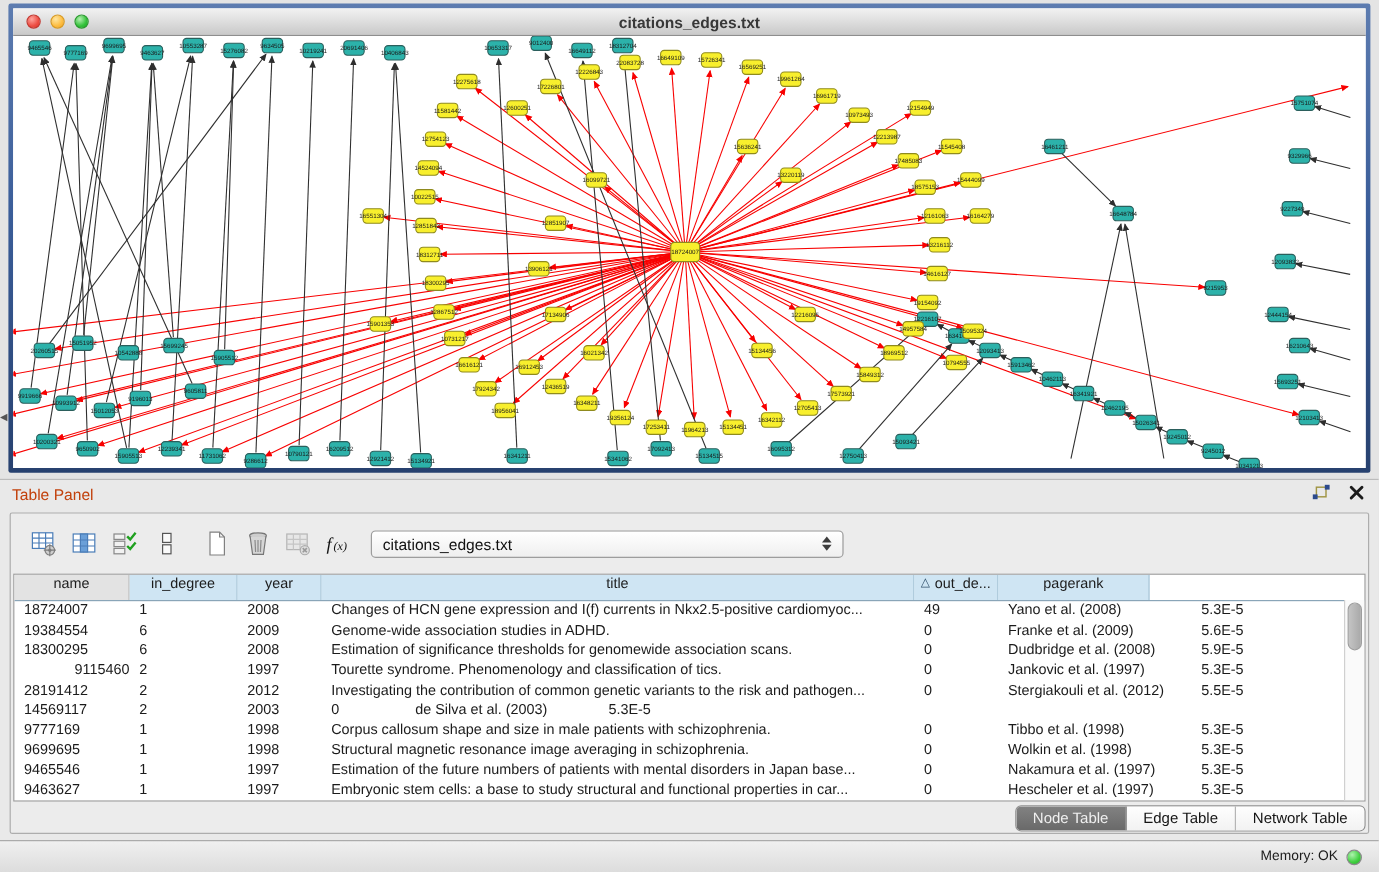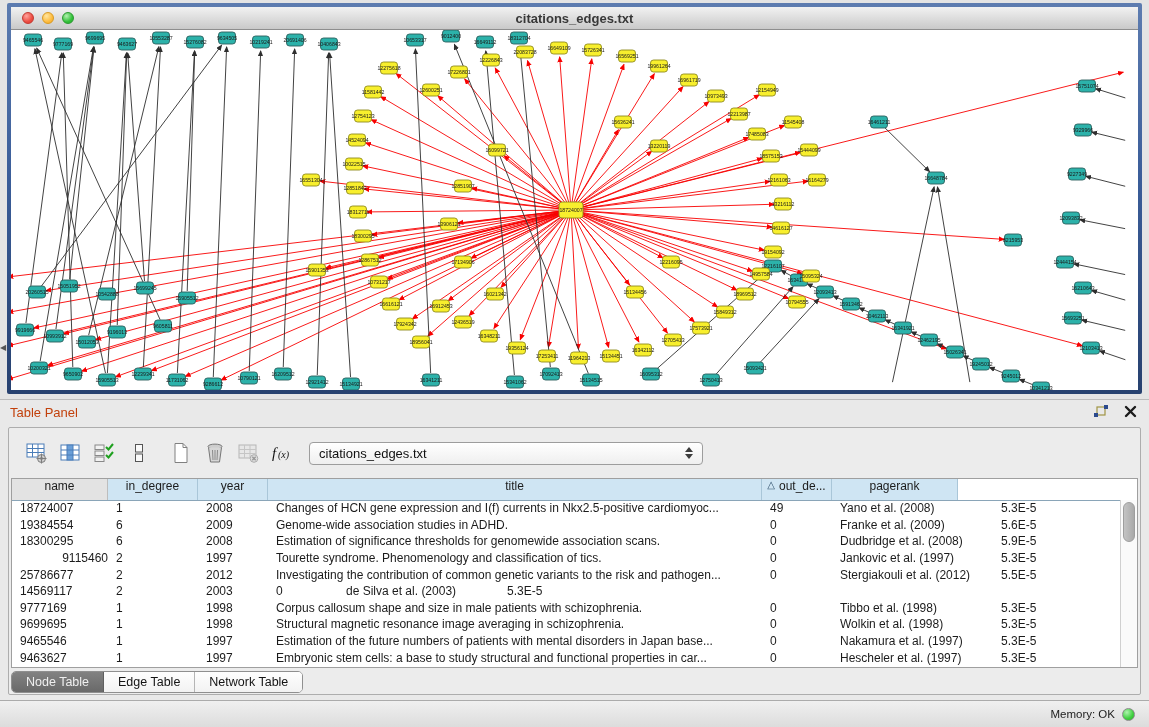--- a/index.html
+++ b/index.html
@@ -46,21 +46,21 @@
     background:#cfe5f3;border-right:1px solid #a9c6d8;overflow:hidden;white-space:nowrap}
   .th.gray{background:#e3e3e3;border-right:1px solid #bdbdbd}
   .sort-ic{font-size:10px;color:#33536e;margin-right:4px}
   .tbody{position:absolute;top:21px;left:0;right:16px;bottom:0;overflow:hidden}
   .tr{display:flex;height:16.6px;align-items:center}
   .td{box-sizing:border-box;padding-left:8px;font-size:12px;color:#1b1b1b;white-space:nowrap;overflow:hidden}
   .vscroll{position:absolute;top:21px;right:0;bottom:0;width:16px;background:#fafafa;border-left:1px solid #d0d0d0}
   .vthumb{position:absolute;top:2px;left:2px;width:10px;height:38px;border-radius:6px;
     background:linear-gradient(90deg,#c4c4c4,#a9a9a9);border:1px solid #9e9e9e}
 
-  .tabbar{height:27px;display:flex;align-items:center;justify-content:flex-start}
+  .tabbar{height:27px;display:flex;align-items:center;justify-content:flex-end}
   .seg{display:flex;border:1px solid #8f8f8f;border-radius:5px;overflow:hidden;background:#fdfdfd;height:20px}
   .seg-btn{padding:0 14px;font-size:12.5px;display:flex;align-items:center;color:#141414;
     border-right:1px solid #b5b5b5;background:linear-gradient(#fefefe,#f2f2f2)}
   .seg-btn:last-child{border-right:none}
   .seg-btn.active{background:linear-gradient(#828282,#696969);color:#efefef;border-right:1px solid #5f5f5f}
 
   .statusbar{position:absolute;left:0;bottom:0;width:1149px;height:27px;
     background:linear-gradient(#f0f0f0,#dcdcdc);border-top:1px solid #ababab;box-sizing:border-box;
     display:flex;align-items:center;justify-content:flex-end;padding-right:14px;gap:7px}
   .mem-label{font-size:11.5px;color:#1c1c1c}
@@ -869,21 +869,21 @@
           <div class="tr">
             <div class="td" style="width: 96px; text-align: right;">9115460</div>
             <div class="td" style="width: 90px;">2</div>
             <div class="td" style="width: 70px;">1997</div>
             <div class="td" style="width: 494px;">Tourette syndrome. Phenomenology and classification of tics.</div>
             <div class="td" style="width: 70px;">0</div>
             <div class="td" style="width: 161px;">Jankovic et al. (1997)</div>
             <div class="td" style="width: 126px;">5.3E-5</div>
           </div>
           <div class="tr">
-            <div class="td" style="width: 96px;">25786677</div>
+            <div class="td" style="width: 96px;">28191412</div>
             <div class="td" style="width: 90px;">2</div>
             <div class="td" style="width: 70px;">2012</div>
             <div class="td" style="width: 494px;">Investigating the contribution of common genetic variants to the risk and pathogen...</div>
             <div class="td" style="width: 70px;">0</div>
             <div class="td" style="width: 161px;">Stergiakouli et al. (2012)</div>
             <div class="td" style="width: 126px;">5.5E-5</div>
           </div>
           <div class="tr">
             <div class="td" style="width: 96px;">14569117</div>
             <div class="td" style="width: 90px;">2</div>

